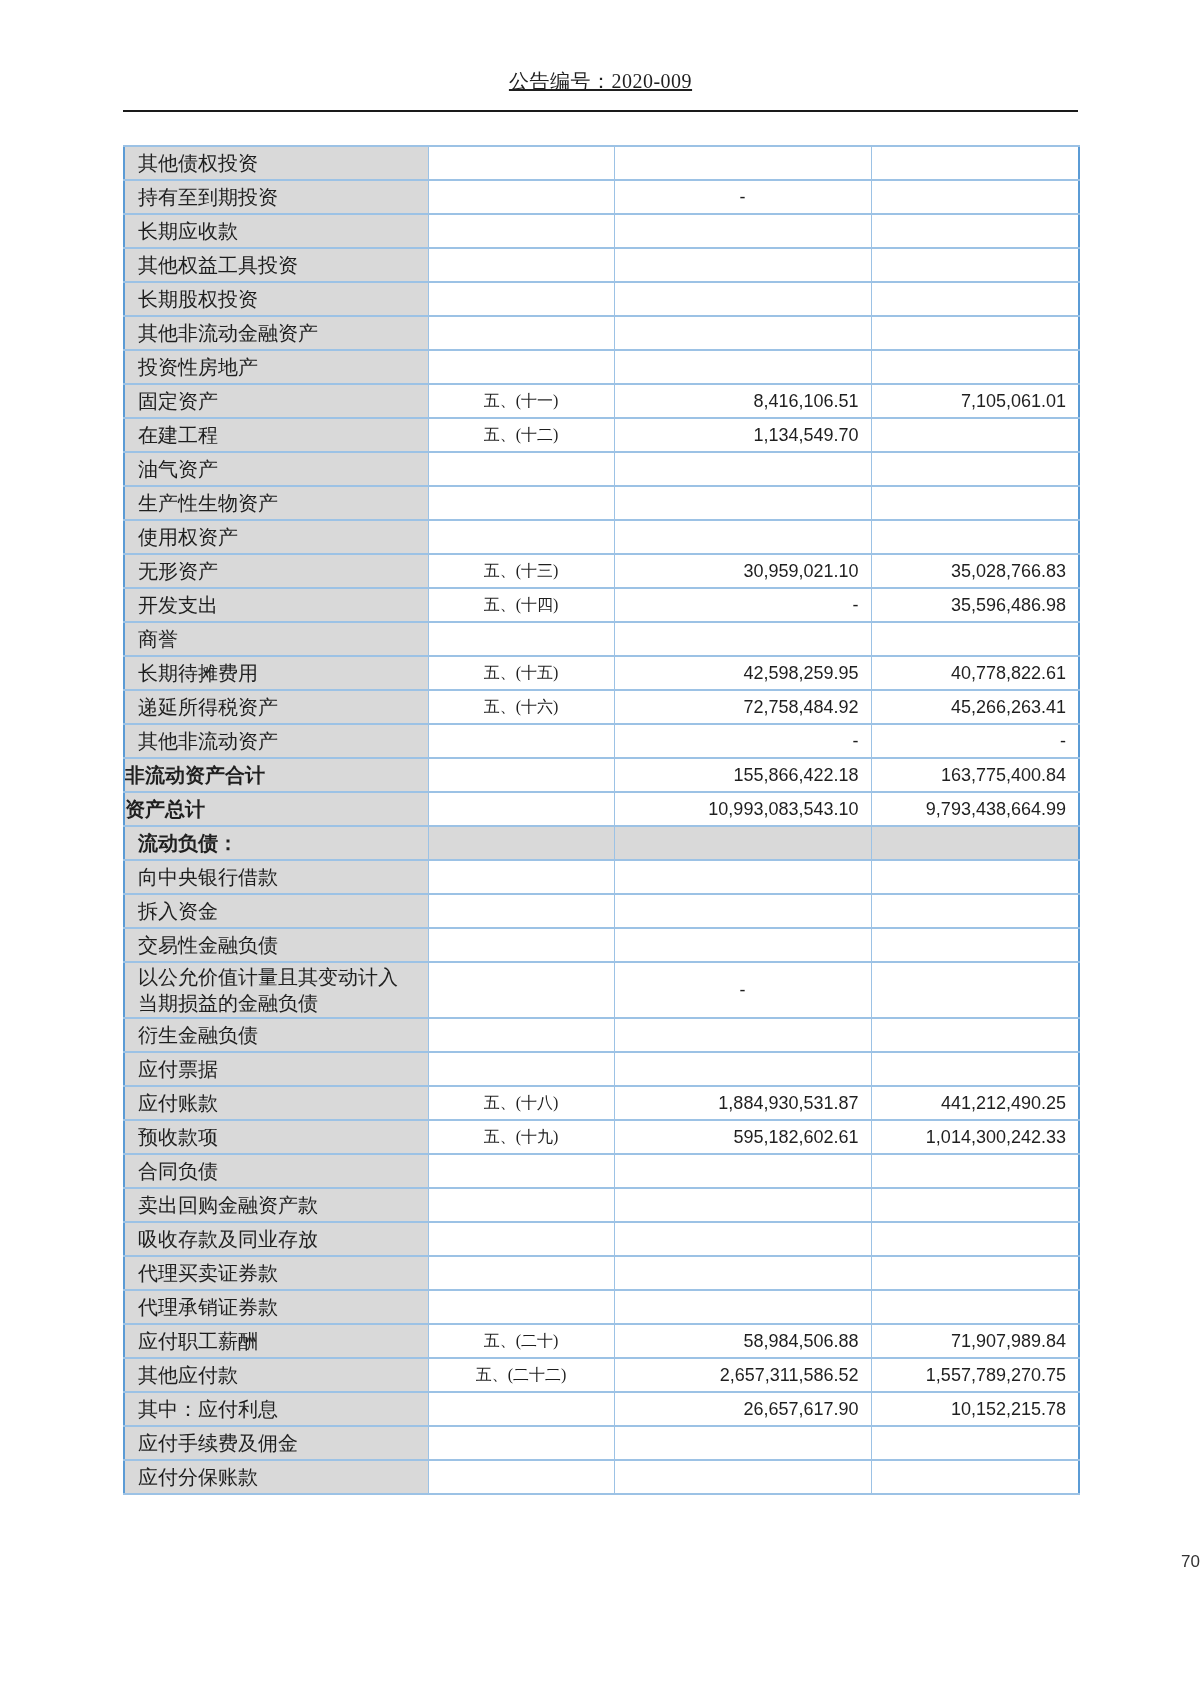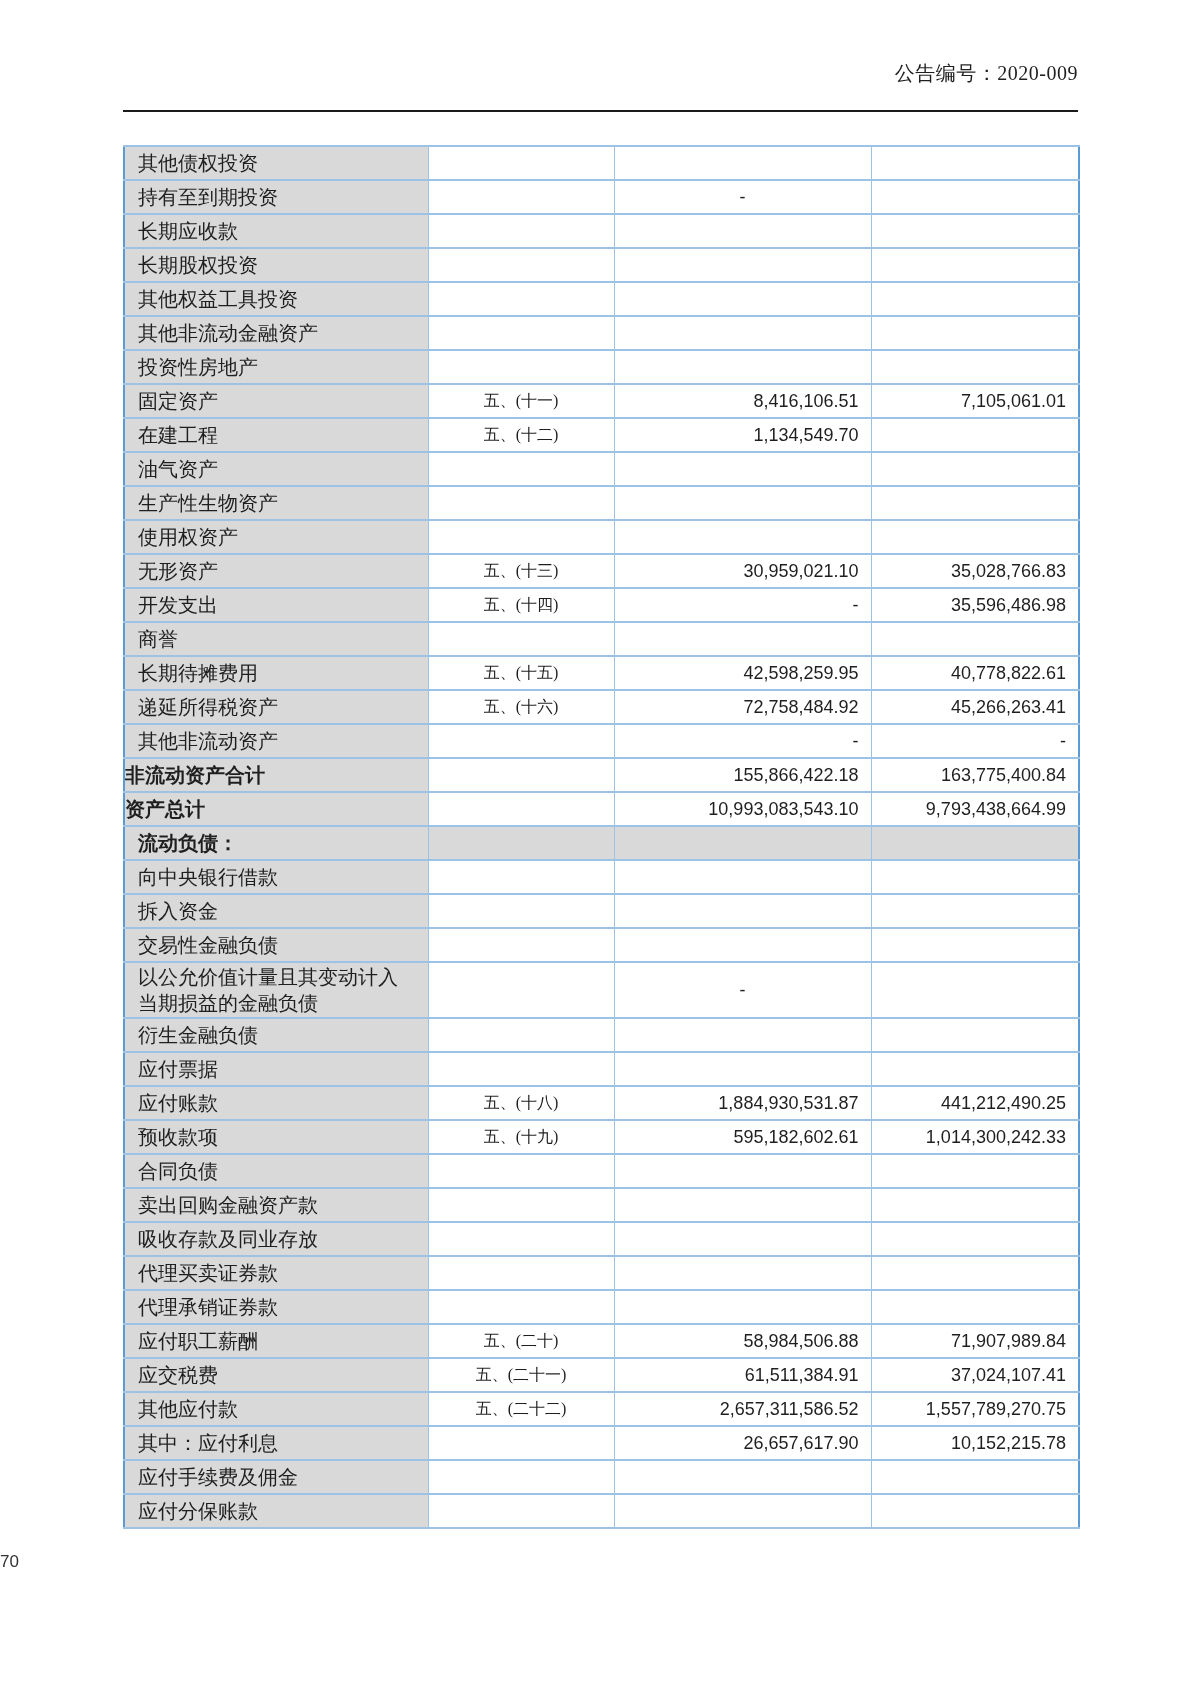--- a/index.html
+++ b/index.html
@@ -1,21 +1,21 @@
 <!DOCTYPE html>
 <html style="--outer: #5b9bd5; --inner: #9cc2e5; --gray: #d9d9d9; --rule: #1a1a1a; --text: #1f1f1f;"><head>
 <meta charset="utf-8">
 <style>
   html,body{margin:0;padding:0;background:#ffffff;}
   .page{
     position:relative;width:1200px;height:1697px;background:#ffffff;overflow:hidden;
     font-family:"Liberation Serif","DejaVu Serif",serif;color:var(--text,#1f1f1f);
   }
-  .header{position:absolute;top:60px;left:123px;width:955px;text-align:right;
-    font-size:20px;letter-spacing:.5px;}
+  .header{position:absolute;top:68px;left:123px;width:955px;text-align:center;
+    font-size:20px;letter-spacing:.5px;text-decoration:underline;}
   .header-rule{position:absolute;top:110px;left:123px;width:955px;height:2px;
     background:var(--rule,#000000);}
   table.bs{position:absolute;top:145px;left:123px;width:955px;
     border-collapse:collapse;table-layout:fixed;
     border:2px solid var(--outer,#5b9bd5);}
   table.bs td{
     border-top:2px solid var(--inner,#9cc2e5);
     border-bottom:2px solid var(--inner,#9cc2e5);
     border-left:1px solid var(--inner,#9cc2e5);
     border-right:1px solid var(--inner,#9cc2e5);
@@ -24,21 +24,21 @@
   }
   td.c-label{background:var(--gray,#d9d9d9);padding:1px 20px 1px 13px;font-size:20px;}
   td.c-note{text-align:center;font-size:16px;padding:0 2px;}
   td.c-num{font-family:"Liberation Sans","DejaVu Sans",sans-serif;
     font-size:18px;text-align:right;padding:0 12px 0 2px;}
   td.c-num.center{text-align:center;padding-right:2px;}
   tr.subtotal td.c-label{font-weight:bold;text-align:left;padding-left:0;}
   tr.section td{background:var(--gray,#d9d9d9);}
   tr.section td.c-label{font-weight:bold;}
   td.c-label.indent{padding-left:88px;}
-  .footer{position:absolute;top:1552px;left:0;width:1200px;text-align:left;
+  .footer{position:absolute;top:1552px;left:0;width:1200px;text-align:right;
     font-size:17px;font-family:"Liberation Sans","DejaVu Sans",sans-serif;color:#333;}
 </style>
 </head>
 <body>
 
 <div class="page">
   <div class="header">
     <span>公告编号：2020-009</span>
   </div>
   <div class="header-rule"></div>
@@ -63,27 +63,27 @@
           <td class="c-num center">-</td>
           <td class="c-num"></td>
         </tr>
         <tr>
           <td class="c-label">长期应收款</td>
           <td class="c-note"></td>
           <td class="c-num"></td>
           <td class="c-num"></td>
         </tr>
         <tr>
+          <td class="c-label">其他权益工具投资</td>
+          <td class="c-note"></td>
+          <td class="c-num"></td>
+          <td class="c-num"></td>
+        </tr>
+        <tr>
           <td class="c-label">长期股权投资</td>
-          <td class="c-note"></td>
-          <td class="c-num"></td>
-          <td class="c-num"></td>
-        </tr>
-        <tr>
-          <td class="c-label">其他权益工具投资</td>
           <td class="c-note"></td>
           <td class="c-num"></td>
           <td class="c-num"></td>
         </tr>
         <tr>
           <td class="c-label">其他非流动金融资产</td>
           <td class="c-note"></td>
           <td class="c-num"></td>
           <td class="c-num"></td>
         </tr>
@@ -255,26 +255,20 @@
           <td class="c-num"></td>
           <td class="c-num"></td>
         </tr>
         <tr>
           <td class="c-label">应付职工薪酬</td>
           <td class="c-note">五、(二十)</td>
           <td class="c-num">58,984,506.88</td>
           <td class="c-num">71,907,989.84</td>
         </tr>
         <tr>
-          <td class="c-label">应交税费</td>
-          <td class="c-note">五、(二十一)</td>
-          <td class="c-num">61,511,384.91</td>
-          <td class="c-num">37,024,107.41</td>
-        </tr>
-        <tr>
           <td class="c-label">其他应付款</td>
           <td class="c-note">五、(二十二)</td>
           <td class="c-num">2,657,311,586.52</td>
           <td class="c-num">1,557,789,270.75</td>
         </tr>
         <tr>
           <td class="c-label">其中：应付利息</td>
           <td class="c-note"></td>
           <td class="c-num">26,657,617.90</td>
           <td class="c-num">10,152,215.78</td>

